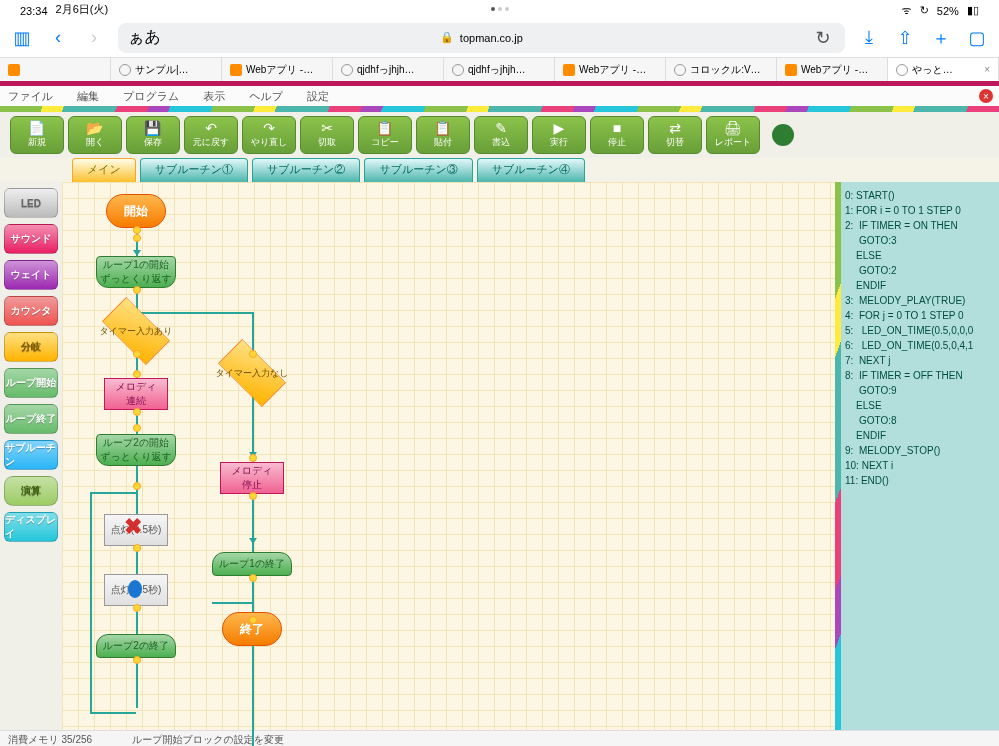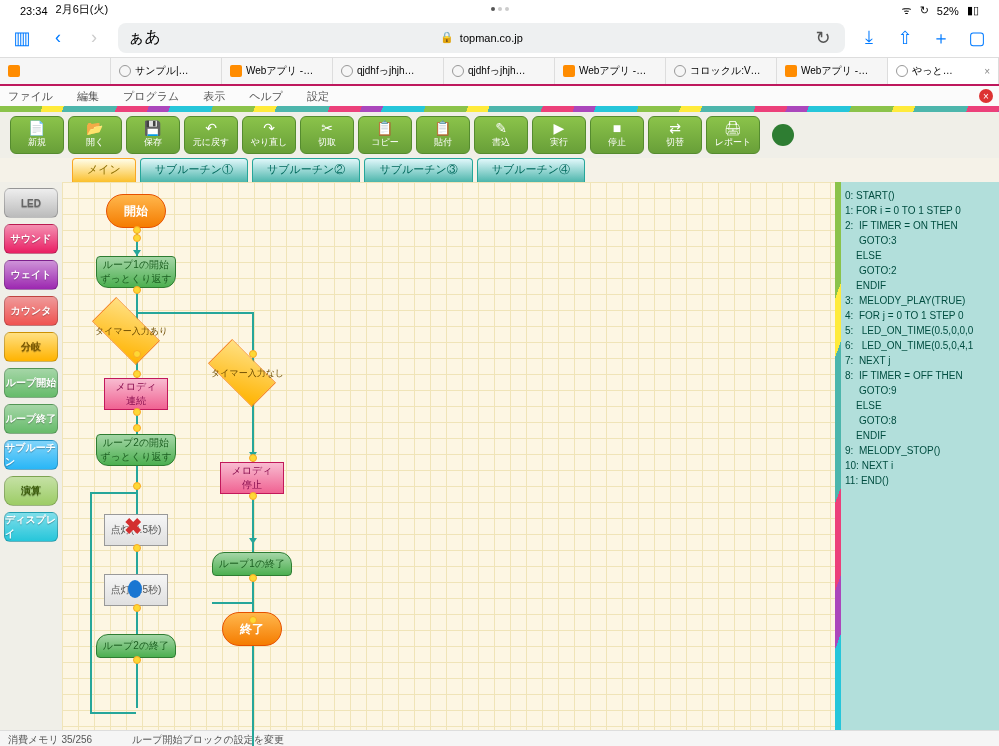--- a/index.html
+++ b/index.html
@@ -14,21 +14,21 @@
 
 
 .safari-bar { height: 40px; display: flex; align-items: center; padding: 0 10px; gap: 12px; border-bottom: 1px solid #ddd; }
 .sq-btn { width:24px; height:24px; display:flex; align-items:center; justify-content:center; color:#007aff; font-size:18px; }
 .url-bar { flex:1; display:flex; align-items:center; justify-content:center; background:#eef0f1; border-radius:8px; height:30px; gap:6px; position:relative;}
 .url-left { position:absolute; left:10px; font-size:16px; }
 .lock-icon { font-size:11px; }
 .refresh { position:absolute; right:10px; }
 
 
-.browser-tabs { height: 28px; display:flex; background:#f6f6f6; border-bottom:2px solid #be185d; }
+.browser-tabs { height: 28px; display:flex; background:#f6f6f6; border-bottom:5px solid #be185d; }
 .btab { flex:1; min-width:0; display:flex; align-items:center; gap:4px; padding:0 8px; border-right:1px solid #ddd; font-size:10px; overflow:hidden; white-space:nowrap; }
 .btab.active { background:#fff; }
 .tab-icon { width:12px; height:12px; border-radius:2px; flex-shrink:0; }
 .ti-orange { background:#ff8c00; } .ti-gray{ border:1px solid #999; border-radius:50%; }
 .btab-x { margin-left:auto; color:#888; }
 
 
 .menu-bar { height:20px; display:flex; gap:24px; padding:0 8px; align-items:center; font-size:11px; color:#555; background:#fbfbfb; position:relative;}
 .menu-bar .close-x { position:absolute; right:6px; width:14px; height:14px; background:#d33; color:#fff; border-radius:50%; display:flex; align-items:center; justify-content:center; font-size:10px;}
 
@@ -67,21 +67,21 @@
 
 .code-panel { width:158px; background:#b2dfdb; padding:6px 4px; font-size:10px; font-family: monospace; color:#004d40; line-height:1.5; white-space:pre; overflow:hidden;}
 
 
 .block { position:absolute; text-align:center; font-size:10px; display:flex; flex-direction:column; align-items:center; justify-content:center; }
 .terminator { width:60px; height:34px; border-radius:17px; background:linear-gradient(#ffb74d,#f57c00); color:#fff; font-weight:bold; font-size:12px; border:1px solid #e65100;}
 .loop { width:80px; height:32px; background:linear-gradient(#a5d6a7,#4caf50); border:1px solid #2e7d32; color:#1b5e20; border-radius:4px 4px 12px 12px;}
 .loop.end { border-radius:12px 12px 4px 4px; width:80px; height:24px;}
 .process { width:64px; height:32px; background:linear-gradient(#f8bbd0,#f06292); border:1px solid #c2185b; color:#880e4f;}
 .process.led { background:linear-gradient(#f5f5f5,#e0e0e0); border:1px solid #999; color:#555;}
-.diamond { width:82px; height:42px; position:relative; display:flex; align-items:flex-start; justify-content:center;}
+.diamond { width:82px; height:42px; position:relative; display:flex; align-items:center; justify-content:center;}
 .diamond::before { content:''; position:absolute; width:60px; height:60px; background:linear-gradient(135deg,#ffe082,#ffb300); border:1px solid #f57f17; transform:rotate(45deg) scaleY(0.55); }
 .diamond span { position:relative; z-index:1; font-size:9px; color:#6d4c00;}
 
 
 .conn { position:absolute; background:#26a69a; }
 .conn.v { width:2px; }
 .conn.h { height:2px; }
 .node { position:absolute; width:8px; height:8px; background:#fdd835; border:1px solid #f9a825; border-radius:50%; transform:translate(-50%,-50%);}
 .arrow-d { position:absolute; width:0; height:0; border-left:4px solid transparent; border-right:4px solid transparent; border-top:6px solid #26a69a; transform:translateX(-50%);}
 .red-x { position:absolute; color:#d32f2f; font-size:22px; font-weight:bold; text-shadow:0 0 2px #fff;}

